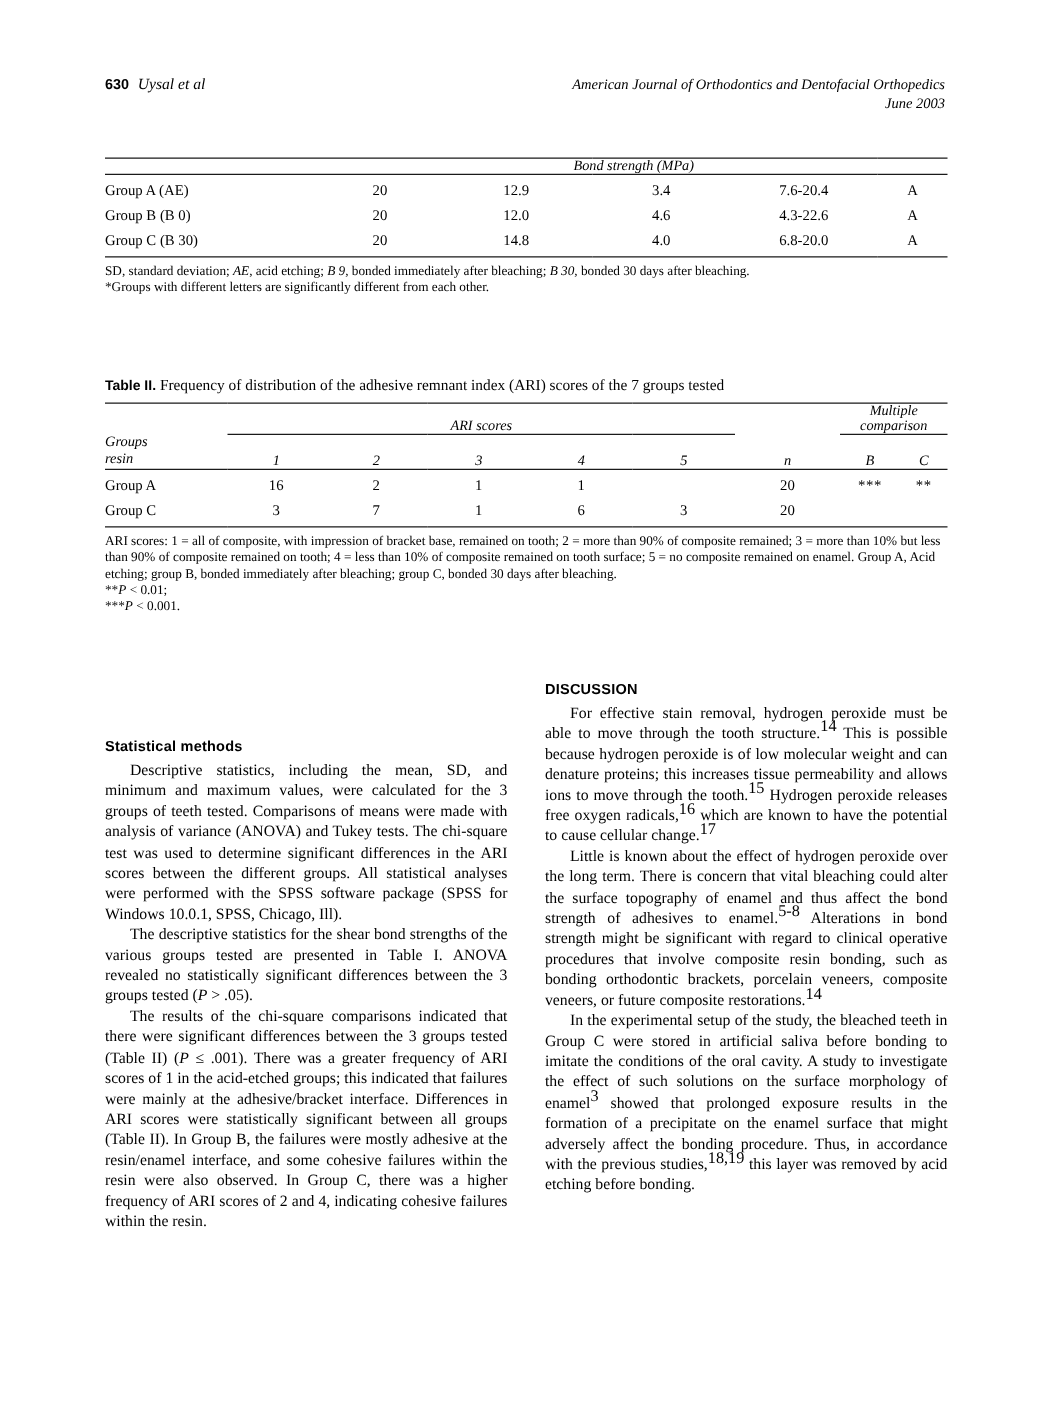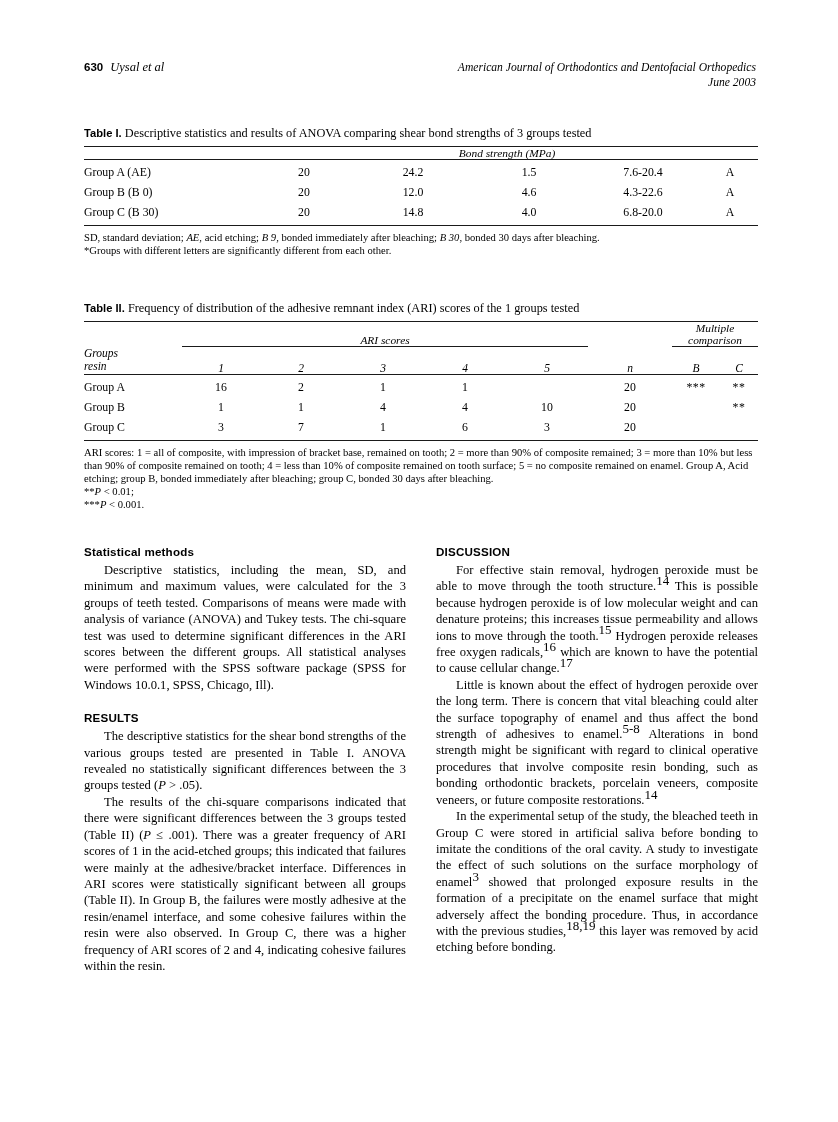--- a/index.html
+++ b/index.html
@@ -148,21 +148,21 @@
     left: 84px;
     top: 545px;
     width: 674px;
     height: 500px;
   }
   .col {
     position: absolute;
     top: 0;
     width: 322px;
   }
-  .col-left { left: 0; }
+  .col-left { left: 0; margin-top: 46px; }
   .col-right { left: 352px; }
 
   h2.sec {
     font-family: "Liberation Sans", sans-serif;
     font-size: 11.6px;
     font-weight: bold;
     margin: 0 0 4px 0;
     letter-spacing: 0.2px;
   }
   h2.sec.spaced { margin-top: 18px; }
@@ -187,24 +187,20 @@
     <div class="runhead-left">
       <span class="runhead-pageno">630</span><span class="runhead-authors">Uysal et al</span>
     </div>
     <div class="runhead-right">
       <div>American Journal of Orthodontics and Dentofacial Orthopedics</div>
       <div>June 2003</div>
     </div>
   </div>
 
   <div class="table-block" id="table-1">
-    <div class="table-caption">
-      <span class="tbl-label">Table I.</span>
-      <span>Descriptive statistics and results of ANOVA comparing shear bond strengths of 3 groups tested</span>
-    </div>
 
     <table class="data">
       <colgroup>
         <col style="width:172px">
         <col style="width:96px">
         <col style="width:122px">
         <col style="width:110px">
         <col style="width:118px">
         <col style="width:56px">
       </colgroup>
@@ -230,22 +226,22 @@
             <td></td>
             <td></td>
             <td></td>
             <td></td>
             <td></td>
         </tr>
 
         <tr class="datarow first">
           <td>Group A (AE)</td>
           <td>20</td>
-          <td>24.2</td>
-          <td>1.5</td>
+          <td>12.9</td>
+          <td>3.4</td>
           <td>7.6-20.4</td>
           <td>A</td>
         </tr>
         <tr class="datarow">
           <td>Group B (B 0)</td>
           <td>20</td>
           <td>12.0</td>
           <td>4.6</td>
           <td>4.3-22.6</td>
           <td>A</td>
@@ -272,21 +268,21 @@
 
     <div class="tfoot">
       <p>SD, standard deviation; <i>AE</i>, acid etching; <i>B 9</i>, bonded immediately after bleaching; <i>B 30</i>, bonded 30 days after bleaching.</p>
       <p>*Groups with different letters are significantly different from each other.</p>
     </div>
   </div>
 
   <div class="table-block" id="table-2">
     <div class="table-caption">
       <span class="tbl-label">Table II.</span>
-      <span>Frequency of distribution of the adhesive remnant index (ARI) scores of the 1 groups tested</span>
+      <span>Frequency of distribution of the adhesive remnant index (ARI) scores of the 7 groups tested</span>
     </div>
 
     <table class="data">
       <colgroup>
         <col style="width:98px">
         <col style="width:78px">
         <col style="width:82px">
         <col style="width:82px">
         <col style="width:82px">
         <col style="width:82px">
@@ -348,31 +344,20 @@
           <td>Group A</td>
           <td>16</td>
           <td>2</td>
           <td>1</td>
           <td>1</td>
           <td></td>
           <td>20</td>
           <td class="stars">***</td>
           <td class="stars">**</td>
         </tr>
-        <tr class="datarow">
-          <td>Group B</td>
-          <td>1</td>
-          <td>1</td>
-          <td>4</td>
-          <td>4</td>
-          <td>10</td>
-          <td>20</td>
-          <td class="stars"></td>
-          <td class="stars">**</td>
-        </tr>
         <tr class="datarow last">
           <td>Group C</td>
           <td>3</td>
           <td class="bold-cell">7</td>
           <td>1</td>
           <td>6</td>
           <td>3</td>
           <td>20</td>
           <td class="stars"></td>
           <td class="stars"></td>
@@ -398,21 +383,20 @@
       <p>***<i>P</i> &lt; 0.001.</p>
     </div>
   </div>
 
   <div class="body-cols">
 
     <div class="col col-left">
       <h2 class="sec">Statistical methods</h2>
       <p class="para">Descriptive statistics, including the mean, SD, and minimum and maximum values, were calculated for the 3 groups of teeth tested. Comparisons of means were made with analysis of variance (ANOVA) and Tukey tests. The chi-square test was used to determine significant differences in the ARI scores between the different groups. All statistical analyses were performed with the SPSS software package (SPSS for Windows 10.0.1, SPSS, Chicago, Ill).</p>
 
-      <h2 class="sec spaced">RESULTS</h2>
       <p class="para">The descriptive statistics for the shear bond strengths of the various groups tested are presented in Table I. ANOVA revealed no statistically significant differences between the 3 groups tested (<i>P</i> &gt; .05).</p>
       <p class="para cont">The results of the chi-square comparisons indicated that there were significant differences between the 3 groups tested (Table II) (<i>P</i> ≤ .001). There was a greater frequency of ARI scores of 1 in the acid-etched groups; this indicated that failures were mainly at the adhesive/bracket interface. Differences in ARI scores were statistically significant between all groups (Table II). In Group B, the failures were mostly adhesive at the resin/enamel interface, and some cohesive failures within the resin were also observed. In Group C, there was a higher frequency of ARI scores of 2 and 4, indicating cohesive failures within the resin.</p>
     </div>
 
     <div class="col col-right">
       <h2 class="sec">DISCUSSION</h2>
       <p class="para">
         For effective stain removal, hydrogen peroxide must be able to move through the tooth structure.<sup>14</sup> This is possible because hydrogen peroxide is of low molecular weight and can denature proteins; this increases tissue permeability and allows ions to move through the tooth.<sup>15</sup> Hydrogen peroxide releases free oxygen radicals,<sup>16</sup> which are known to have the potential to cause cellular change.<sup>17</sup>
       </p>
       <p class="para cont">

